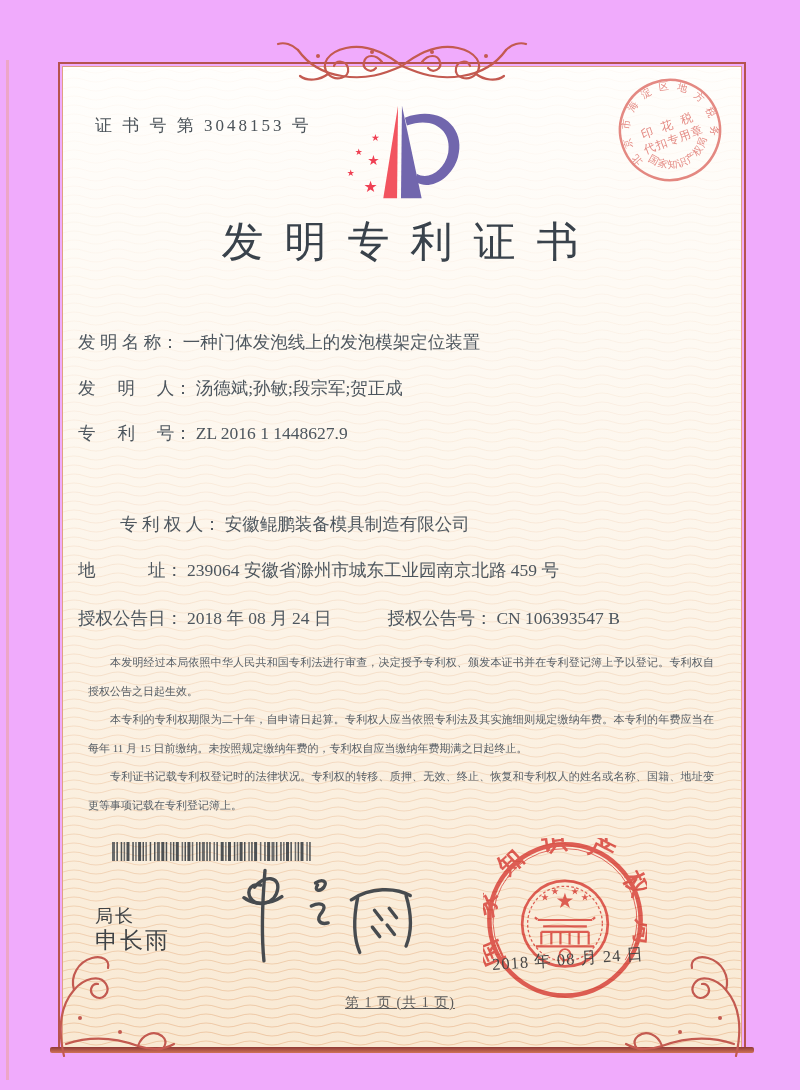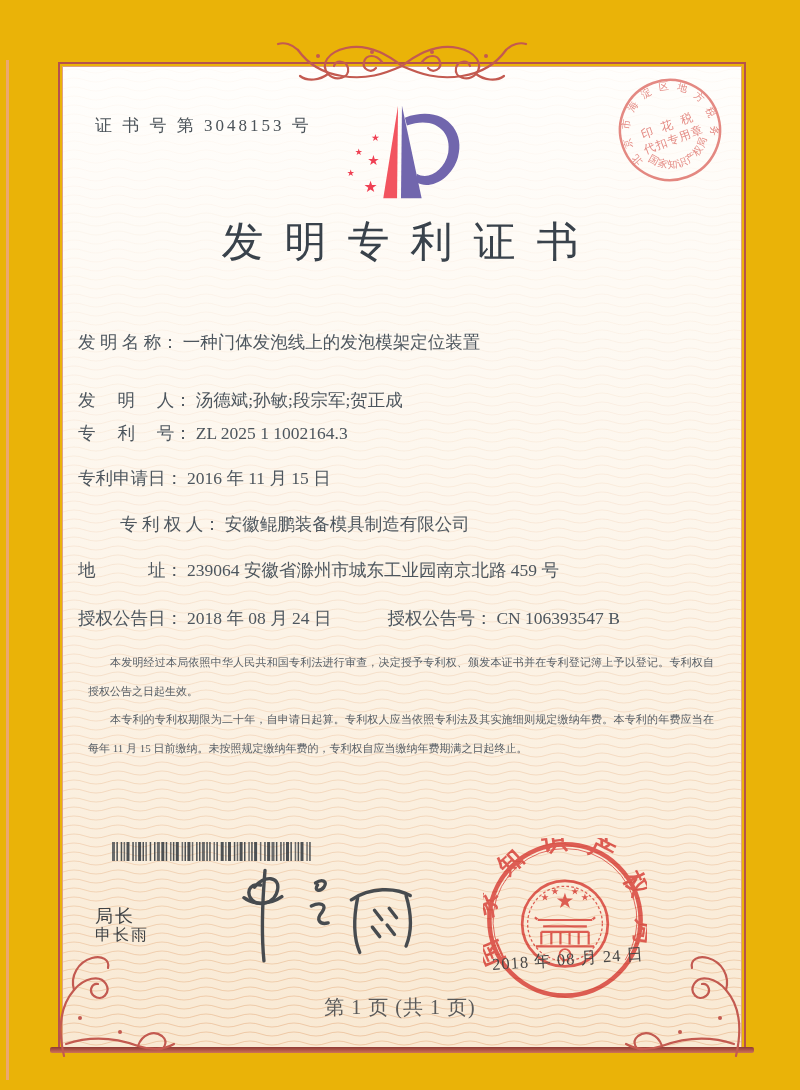--- a/index.html
+++ b/index.html
@@ -1,16 +1,16 @@
 <!DOCTYPE html>
 <html><head>
 <meta charset="utf-8">
 <style>
   html,body{margin:0;padding:0;background:#ffffff;}
-  .page{position:relative;width:800px;height:1090px;background:#eab308;overflow:hidden;
+  .page{position:relative;width:800px;height:1090px;background:#f0abfc;overflow:hidden;
         font-family:"Liberation Serif","DejaVu Serif",serif;color:#4b545c;}
   .paper-edge{position:absolute;left:6px;top:60px;width:3px;height:1020px;background:#eba3ab;opacity:.65;}
   
   .frame{position:absolute;left:58px;top:62px;width:684px;height:986px;
          border:2px solid #b5524e;border-bottom:none;}
   .frame-inner{position:absolute;left:2px;top:2px;right:2px;bottom:0;
                border:1px solid #e0a183;border-bottom:none;pointer-events:none;z-index:3;}
   .frame-bg{position:absolute;inset:3px;background:linear-gradient(180deg,#fffefc 0%,#fdf6ec 45%,#f9e9d3 100%);}
   .frame-bottom{position:absolute;left:-10px;right:-10px;bottom:-3px;height:6px;z-index:4;
                 background:linear-gradient(180deg,#8f3a36,#cf7257);border-radius:2px;}
@@ -25,24 +25,24 @@
   .title{position:absolute;left:0;right:0;top:214px;text-align:center;font-size:42px;
          letter-spacing:21px;text-indent:21px;color:#39424b;z-index:2;}
   .field{position:absolute;left:78px;font-size:17.5px;color:#4d565e;white-space:nowrap;z-index:2;}
   .field .lbl{display:inline-block;}
   .field .val{margin-left:4px;}
   .field .pair2{margin-left:56px;}
   .paras{position:absolute;left:88px;top:648px;width:626px;z-index:2;}
   .paras p{margin:0;font-size:11px;line-height:28.5px;color:#565e66;text-align:justify;text-indent:2em;}
   .barcode{position:absolute;left:112px;top:842px;z-index:2;}
   .sig-title{position:absolute;left:95px;top:890px;font-size:18px;letter-spacing:2px;color:#3f4346;z-index:2;margin-top:14px;}
-  .sig-name{position:absolute;left:95px;top:925px;font-size:16px;letter-spacing:2px;color:#3f4346;z-index:2;}
+  .sig-name{position:absolute;left:95px;top:925px;font-size:23px;letter-spacing:2px;color:#3f4346;z-index:2;}
   .sig-svg{position:absolute;left:225px;top:864px;z-index:2;}
   .sig-svg path{stroke:#474b4f;stroke-width:3.2;fill:none;stroke-linecap:round;stroke-linejoin:round;}
-  .footer{position:absolute;left:0;right:0;top:994px;text-align:center;font-size:20px;color:#5a5a5a;z-index:2;letter-spacing:1px;}
+  .footer{position:absolute;left:0;right:0;top:994px;text-align:center;font-size:14px;color:#5a5a5a;z-index:2;letter-spacing:1px;text-decoration:underline;}
   
   .seal{position:absolute;left:483px;top:838px;z-index:6;mix-blend-mode:multiply;opacity:.95;}
   .seal text{fill:#e15c58;font-family:"Liberation Serif","DejaVu Serif",serif;font-weight:bold;}
   .seal path,.seal circle,.seal line{stroke:#e15c58;fill:none;}
   .seal-date{position:absolute;left:492px;top:948px;width:170px;font-size:16.5px;color:#474747;
              letter-spacing:1px;transform:rotate(-4deg);z-index:7;white-space:nowrap;}
   .tax-stamp{position:absolute;left:610px;top:70px;z-index:6;transform:rotate(-20deg);
              mix-blend-mode:multiply;opacity:.92;}
   .tax-stamp text{fill:#e2807b;font-family:"Liberation Serif","DejaVu Serif",serif;}
   .tax-stamp circle{stroke:#e2807b;fill:none;}
@@ -211,42 +211,40 @@
     <text class="logo-star" x="48" y="70" font-size="14" text-anchor="middle">★</text>
     <text class="logo-star" x="25" y="81" font-size="9" text-anchor="middle">★</text>
     <text class="logo-star" x="45" y="98" font-size="16" text-anchor="middle">★</text>
   </svg>
 
   <div class="title">发明专利证书</div>
 
   <div class="field" style="top:330px;">
     <span class="lbl">发 明 名 称：</span><span class="val">一种门体发泡线上的发泡模架定位装置</span>
   </div>
-  <div class="field" style="top:376px;margin-top:12px;">
+  <div class="field" style="top:376px;">
     <span class="lbl">发　 明　 人：</span><span class="val">汤德斌;孙敏;段宗军;贺正成</span>
   </div>
   <div class="field" style="top:421px;">
-    <span class="lbl">专　 利　 号：</span><span class="val">ZL 2025 1 1002164.3</span>
-  </div>
-  <div class="field" style="top:466px;">
-    <span class="lbl">专利申请日：</span><span class="val">2016 年 11 月 15 日</span>
+    <span class="lbl">专　 利　 号：</span><span class="val">ZL 2016 1 1448627.9</span>
   </div>
   <div class="field" style="top:512px;margin-left:42px;">
     <span class="lbl">专 利 权 人：</span><span class="val">安徽鲲鹏装备模具制造有限公司</span>
   </div>
   <div class="field" style="top:558px;">
     <span class="lbl">地　　　址：</span><span class="val">239064 安徽省滁州市城东工业园南京北路 459 号</span>
   </div>
   <div class="field" style="top:606px;">
     <span class="lbl">授权公告日：</span><span class="val">2018 年 08 月 24 日</span><span class="lbl pair2">授权公告号：</span><span class="val">CN 106393547 B</span>
   </div>
 
   <div class="paras">
     <p>本发明经过本局依照中华人民共和国专利法进行审查，决定授予专利权、颁发本证书并在专利登记簿上予以登记。专利权自授权公告之日起生效。</p>
     <p>本专利的专利权期限为二十年，自申请日起算。专利权人应当依照专利法及其实施细则规定缴纳年费。本专利的年费应当在每年 11 月 15 日前缴纳。未按照规定缴纳年费的，专利权自应当缴纳年费期满之日起终止。</p>
+    <p>专利证书记载专利权登记时的法律状况。专利权的转移、质押、无效、终止、恢复和专利权人的姓名或名称、国籍、地址变更等事项记载在专利登记簿上。</p>
   </div>
 
   <svg class="barcode" id="barcode-svg" width="202" height="19">
       <rect x="0" y="0" width="3" height="19" fill="#3a3f45" fill-opacity="0.75"></rect>
       <rect x="4.4" y="0" width="1.5" height="19" fill="#3a3f45" fill-opacity="0.9"></rect>
       <rect x="8.7" y="0" width="1.5" height="19" fill="#3a3f45" fill-opacity="0.9"></rect>
       <rect x="11.6" y="0" width="1.5" height="19" fill="#3a3f45" fill-opacity="0.75"></rect>
       <rect x="14.5" y="0" width="3" height="19" fill="#3a3f45" fill-opacity="0.9"></rect>
       <rect x="20.3" y="0" width="1.5" height="19" fill="#3a3f45" fill-opacity="0.9"></rect>
       <rect x="23.2" y="0" width="1.5" height="19" fill="#3a3f45" fill-opacity="0.75"></rect>

